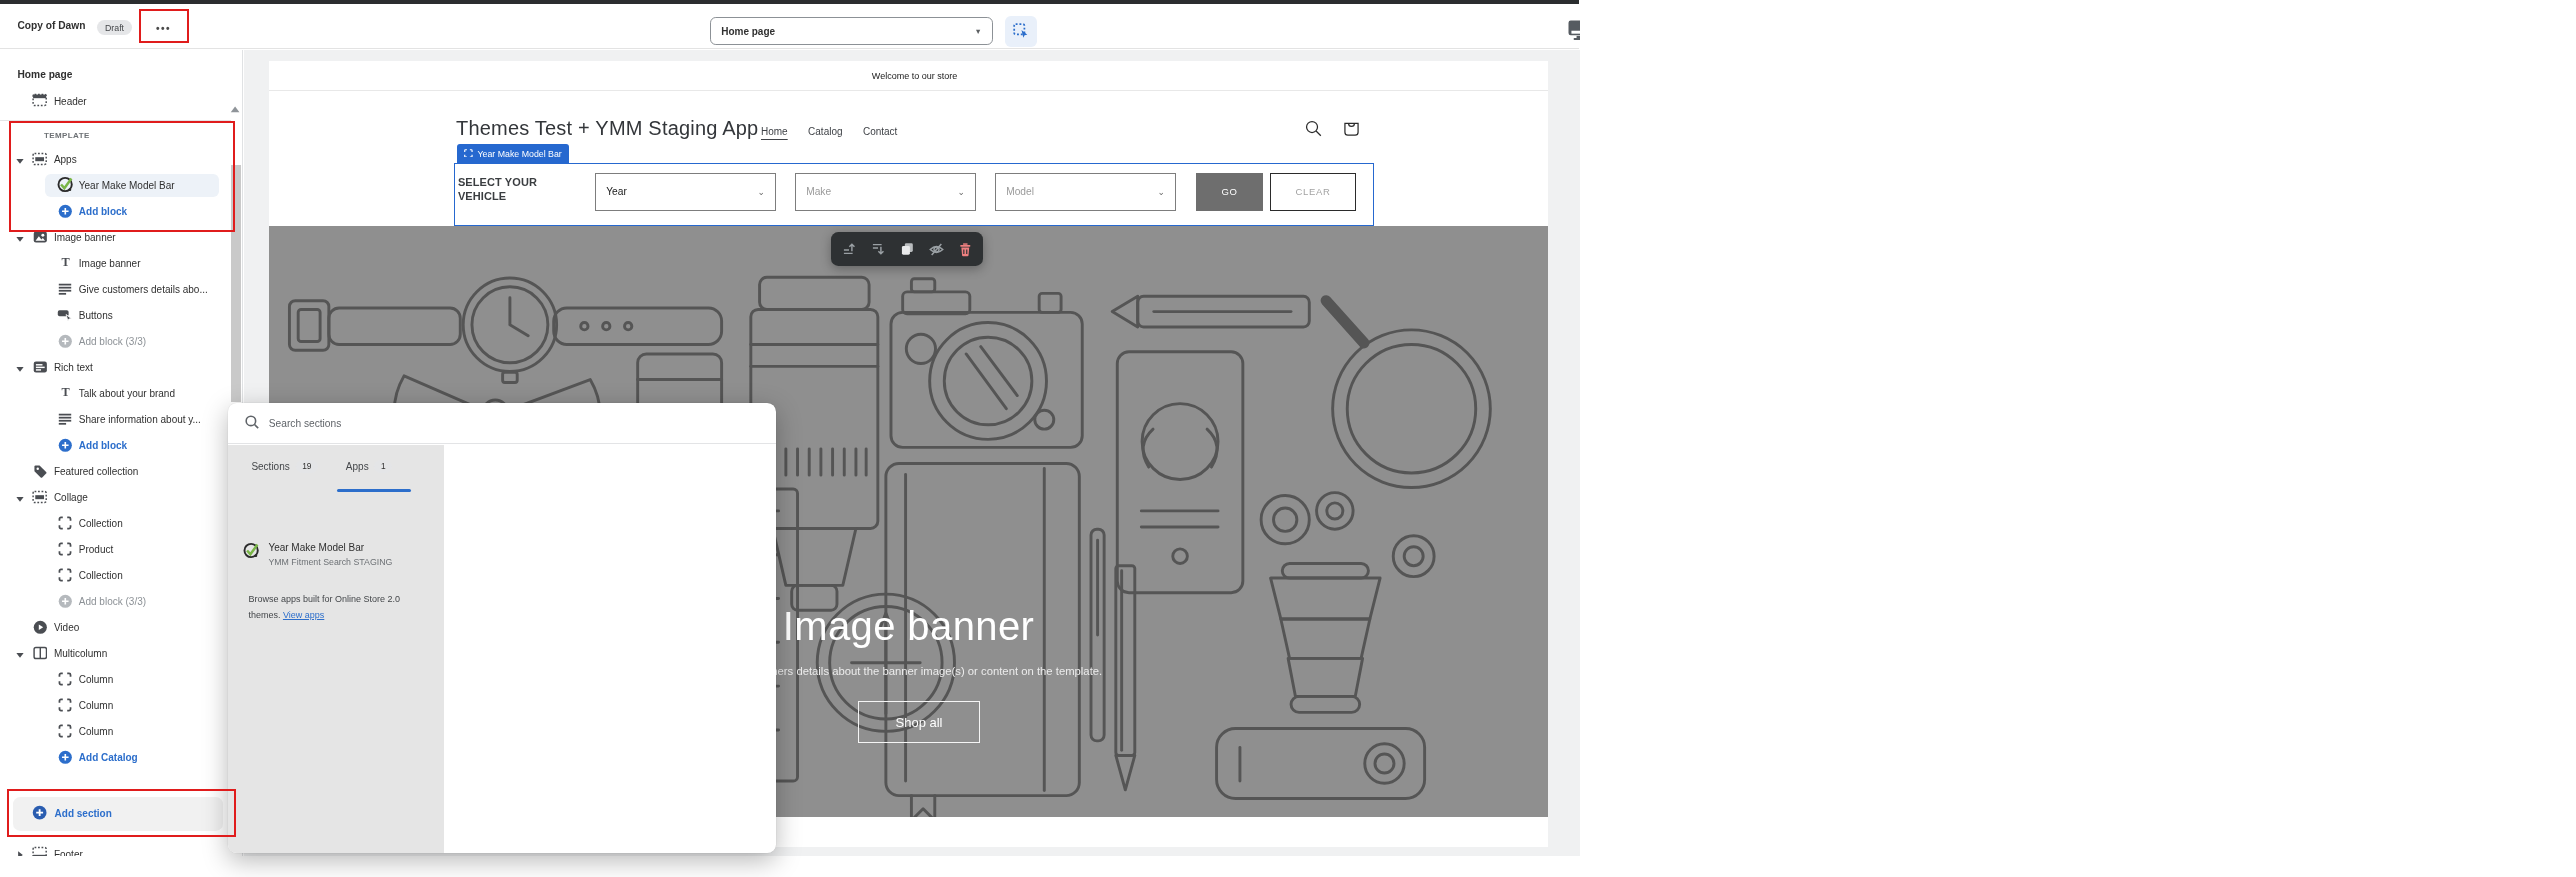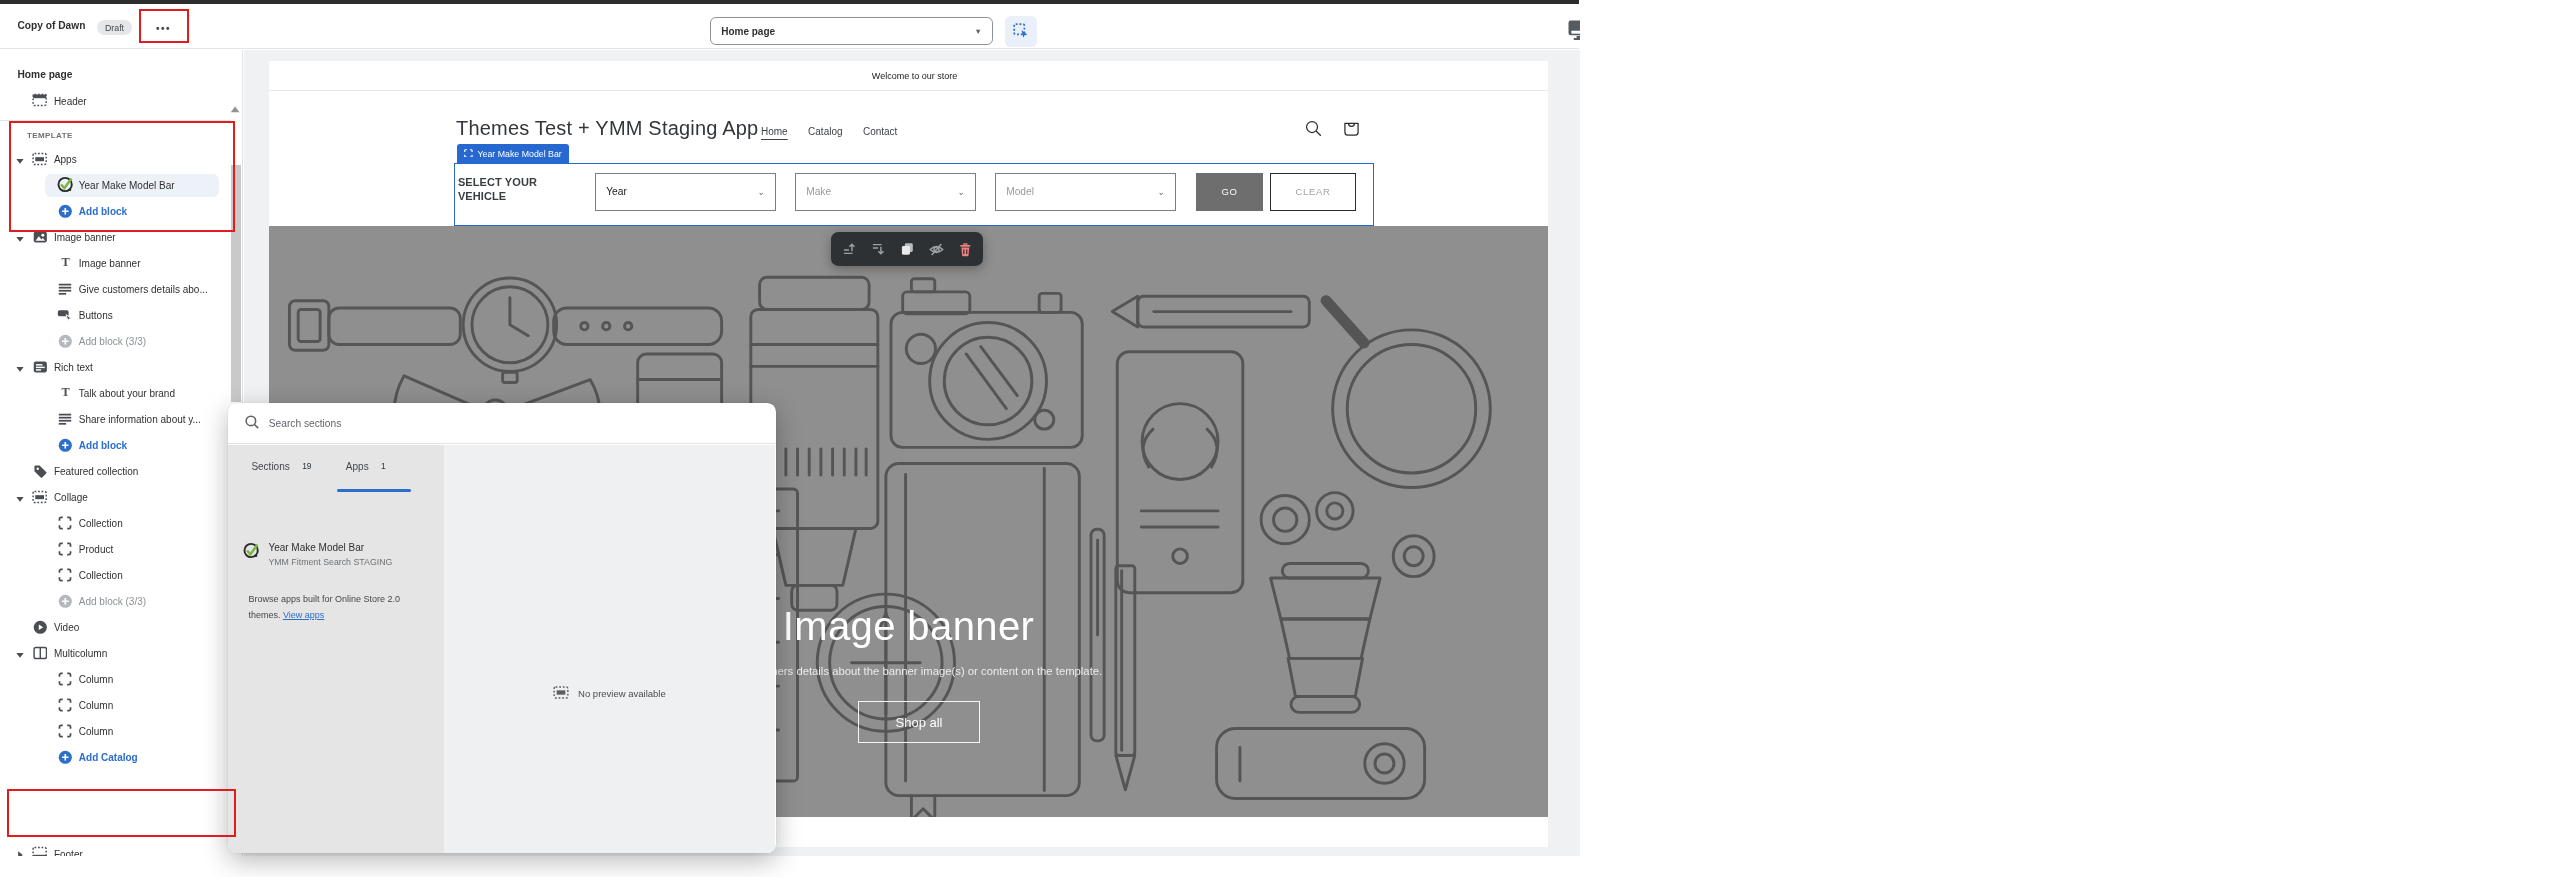--- a/index.html
+++ b/index.html
@@ -40,21 +40,21 @@
   .row .chev { width:11.7px; margin-left:14.6px; display:flex; justify-content:center; }
   .row .s-ico { width:16px; margin-left:5.8px; display:flex; justify-content:center; }
   .row .b-ico { width:16px; margin-left:57px; display:flex; justify-content:center; }
   .row .lbl { margin-left:5.8px; font-size:10px; color:#303030; white-space:nowrap; }
   .row.add .lbl { color:#2c6ecb; font-weight:600; }
   .row.add.disabled .lbl { color:#8c9196; font-weight:400; }
   .row.selected::before { content:""; position:absolute; left:45px; right:11.7px; top:1.5px; bottom:1.5px;
     background:#edf2f8; border-radius:5.8px; }
   .row > * { position:relative; }
   .tree-divider { height:0.7px; background:#e3e4e6; margin:5.8px 0 4.4px 0; }
-  .tmpl-label { height:22px; line-height:22px; padding-left:27px; font-size:8px; letter-spacing:0.4px;
+  .tmpl-label { height:22px; line-height:22px; padding-left:44px; font-size:8px; letter-spacing:0.4px;
     color:#6d7175; font-weight:700; }
   .sb-scroll-up { position:absolute; left:230px; top:53px; }
   .sb-thumb { position:absolute; left:231px; top:115px; width:9.5px; height:237px; background:#c9c9c9; }
   .add-section-wrap { position:absolute; left:0; top:743px; width:231px; height:51px; background:#fff; }
   .add-section-btn { position:absolute; left:13px; top:3.7px; width:210px; height:34px; background:#f1f1f1;
     border-radius:7.3px; display:flex; align-items:center; }
   .add-section-btn .lbl { margin-left:7.3px; font-size:10px; font-weight:700; color:#2c6ecb; }
   .add-section-btn .s-ico { margin-left:19px; }
   .footer-row { position:absolute; left:0; top:791px; width:231px; }
 
@@ -422,20 +422,29 @@
           </span>
           <span class="lbl">Add Catalog</span>
         </div>
       </div>
     <div class="sb-scroll-up">
       <svg width="10.2" height="8.8" viewBox="0 0 14 12">
           <path d="M7,2 L13,10 L1,10 Z" fill="#8f9499"></path>
         </svg>
     </div>
     <div class="sb-thumb"></div>
+    <div class="add-section-wrap">
+      <div class="add-section-btn">
+        <span class="s-ico" id="addSectionIcon"><span><svg width="15.3" height="15.3" viewBox="0 0 20 20">
+                <circle cx="10" cy="10" r="9" fill="#2a5db0"></circle>
+                <path d="M10,5.5 V14.5 M5.5,10 H14.5" stroke="#fff" stroke-width="2.4"></path>
+              </svg></span></span>
+        <span class="lbl">Add section</span>
+      </div>
+    </div>
     <div class="footer-row" id="footerRow">
         <div class="row ">
           <span class="chev">
             <span><svg width="6.6" height="8" viewBox="0 0 9 11">
                 <path d="M1.5,0.5 L8,5.5 L1.5,10.5 Z" fill="#4a4d52"></path>
               </svg></span>
           </span>
           <span class="s-ico">
             <span><svg width="15.3" height="14" viewBox="0 0 21 19">
                 <rect x="1.5" y="2" width="18" height="15" rx="2" fill="none" stroke="#4a4d52" stroke-width="2" stroke-dasharray="2.4 2.4"></rect>
@@ -663,30 +672,19 @@
         <span>
           <div class="pp-item-title">Year Make Model Bar</div>
           <div class="pp-item-sub">YMM Fitment Search STAGING</div>
         </span>
       </div>
       <div class="pp-browse">
         <span>Browse apps built for Online Store 2.0 themes.</span>
         <a href="#">View apps</a>
       </div>
     </div>
-    <div class="pp-right">
-      <div class="pp-nopreview">
-        <span>
-          <svg width="16" height="13" viewBox="0 0 22 18">
-              <rect x="1.5" y="1.5" width="19" height="15" rx="2" fill="none" stroke="#5c6063" stroke-width="2" stroke-dasharray="2.5 2.5"></rect>
-              <rect x="5" y="6" width="12" height="6" fill="#5c6063"></rect>
-            </svg>
-        </span>
-        <span>No preview available</span>
-      </div>
-    </div>
   </div>
 
   <div class="redbox redbox1"></div>
   <div class="redbox redbox2"></div>
   <div class="redbox redbox3"></div>
 </div>
 
 
 </body></html>

